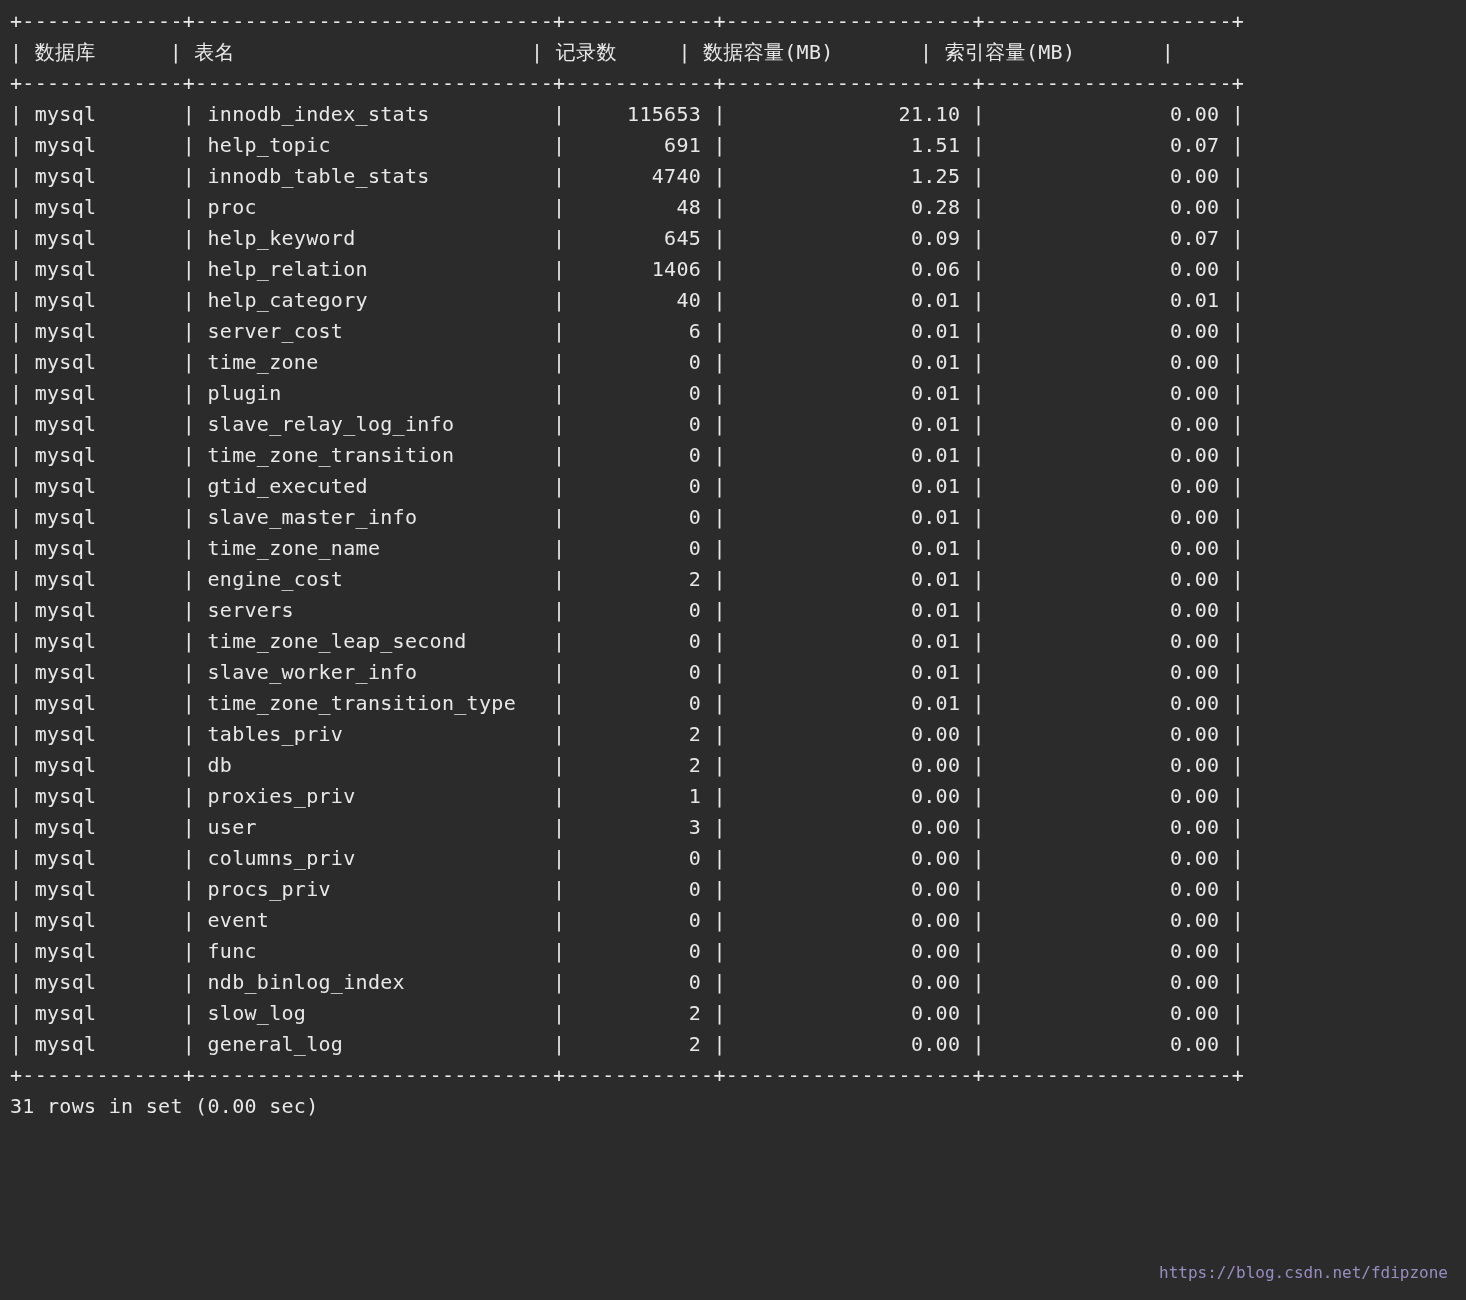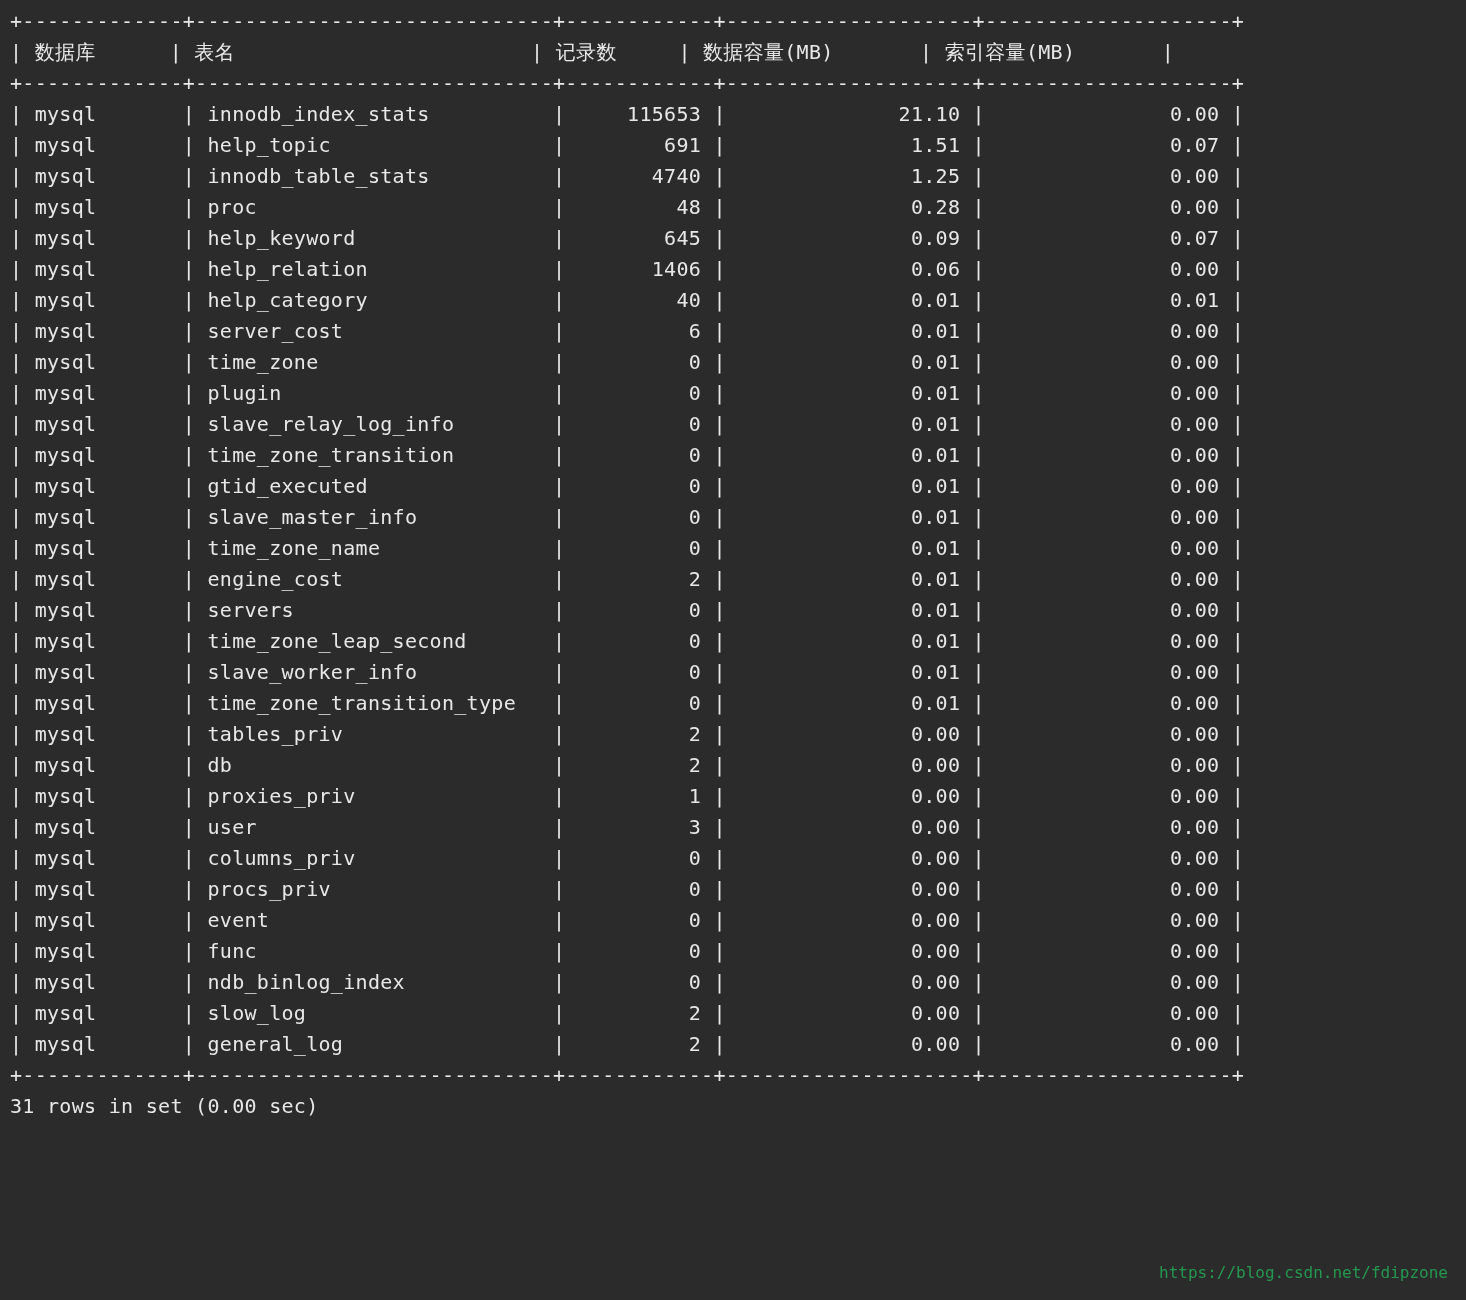--- a/index.html
+++ b/index.html
@@ -17,21 +17,21 @@
   pre {
     margin: 0;
     padding: 6px 10px;
     white-space: pre;
     letter-spacing: 0.3px;
   }
   .watermark {
     position: absolute;
     right: 18px;
     bottom: 14px;
-    color: #22c55e;
+    color: #c4b5fd;
     font-size: 16px;
     font-family: "Menlo", "Consolas", monospace;
     opacity: 0.7;
   }
 </style>
 </head>
 <body>
 
 <pre id="out">+-------------+-----------------------------+------------+--------------------+--------------------+
 | 数据库      | 表名                        | 记录数     | 数据容量(MB)       | 索引容量(MB)       |

